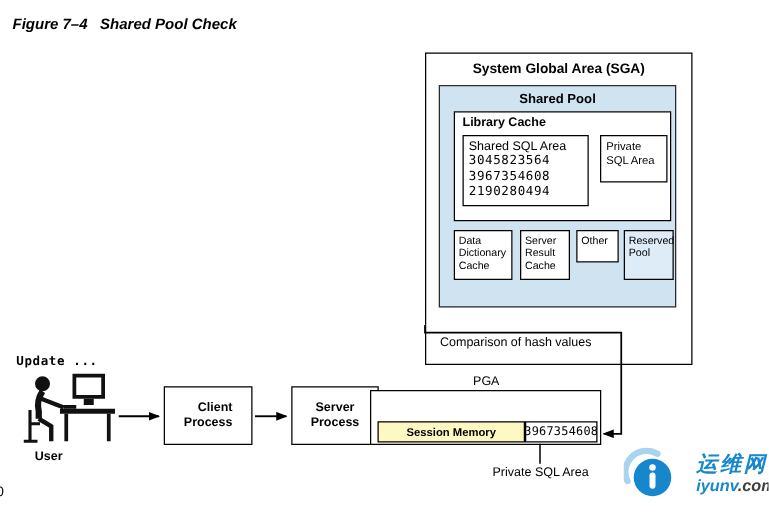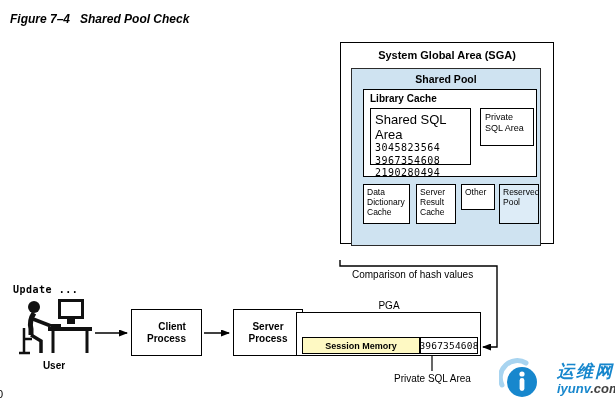--- a/index.html
+++ b/index.html
@@ -6,47 +6,47 @@
   html, body { background:#ffffff; }
   body { font-family:"Liberation Sans", sans-serif; color:#000; }
 
   .canvas { position:relative; width:615px; height:411px; background:#fff; overflow:hidden; }
 
   .box { position:absolute; border:1px solid #000; background:#fff; }
 
   .figure-title { position:absolute; left:10px; top:12px; font-size:12px; font-weight:bold; font-style:italic; white-space:pre; }
 
   
-  .sga { left:340px; top:42px; width:214px; height:202px; border-width:1.5px; }
+  .sga { left:340px; top:42px; width:214px; height:250px; border-width:1.5px; }
   .sga-title { position:absolute; top:6px; left:0; width:100%; text-align:center; font-size:11px; font-weight:bold; }
 
   .shared-pool { left:10px; top:25px; width:190px; height:178px; background:#cfe3f1; border-color:#2b2b2b; }
   .shared-pool-title { position:absolute; top:4px; left:0; width:100%; text-align:center; font-size:10.5px; font-weight:bold; }
 
   .library-cache { left:11px; top:20px; width:174px; height:88px; }
   .library-cache-title { position:absolute; left:6px; top:3px; font-size:10px; font-weight:bold; }
 
   .shared-sql { left:6px; top:18px; width:101px; height:57px; padding:3px 0 0 4px; }
-  .shared-sql-label { font-size:13px; }
+  .shared-sql-label { font-size:10px; }
   .hash-line { font-family:"DejaVu Sans Mono", monospace; font-size:10px; line-height:12.5px; letter-spacing:0.5px; }
 
   .private-sql { left:116px; top:18px; width:54px; height:38px; padding:3px 0 0 4px; font-size:9px; line-height:10.5px; white-space:pre-line; }
 
   .cache-box { font-size:8.5px; line-height:10px; padding:2px 0 0 3px; white-space:pre-line; }
   .cache-1 { left:11px;  top:115px; width:47px; height:40px; }
   .cache-2 { left:64px;  top:115px; width:40px; height:40px; }
   .cache-3 { left:109px; top:115px; width:34px; height:26px; }
   .cache-4 { left:147px; top:115px; width:40px; height:40px; background:#ddecf7; }
 
   
   .comparison-label { position:absolute; left:352px; top:269px; font-size:10px; }
   .pga-label { position:absolute; left:374px; top:300px; width:30px; text-align:center; font-size:10px; }
   .private-label { position:absolute; left:394px; top:373px; font-size:10px; }
   .update-label { position:absolute; left:13px; top:284px; font-family:"DejaVu Sans Mono", monospace; font-weight:bold; font-size:10px; letter-spacing:0.5px; }
-  .user-label { position:absolute; left:35px; top:360px; width:38px; text-align:center; font-weight:bold; font-size:10px; }
+  .user-label { position:absolute; left:20px; top:360px; width:38px; text-align:center; font-weight:bold; font-size:10px; }
   .page-artifact { position:absolute; left:-3px; top:388px; font-size:11px; }
 
   
   .process-box { display:flex; align-items:center; justify-content:center; text-align:center;
                  font-weight:bold; font-size:10px; line-height:12px; white-space:pre-line; }
   .client-box { left:131px; top:309px; width:71px; height:47px;text-align:right; }
   .server-box { left:233px; top:309px; width:70px; height:47px; }
 
   
   .pga-box { left:296px; top:312px; width:185px; height:44px; }

